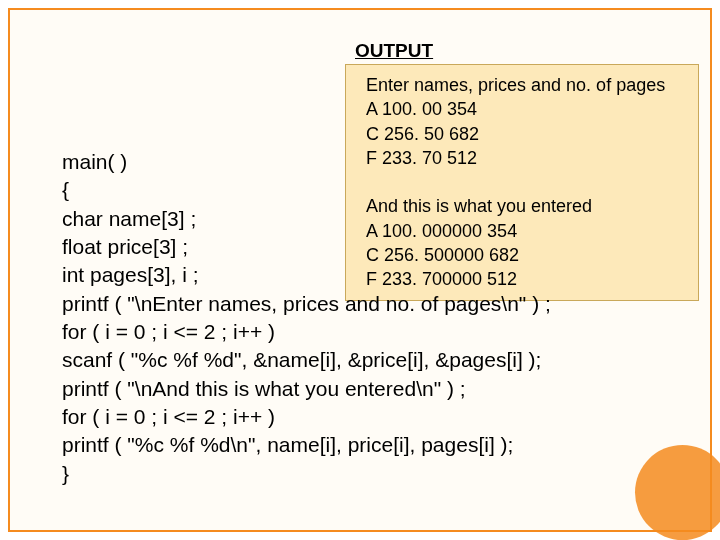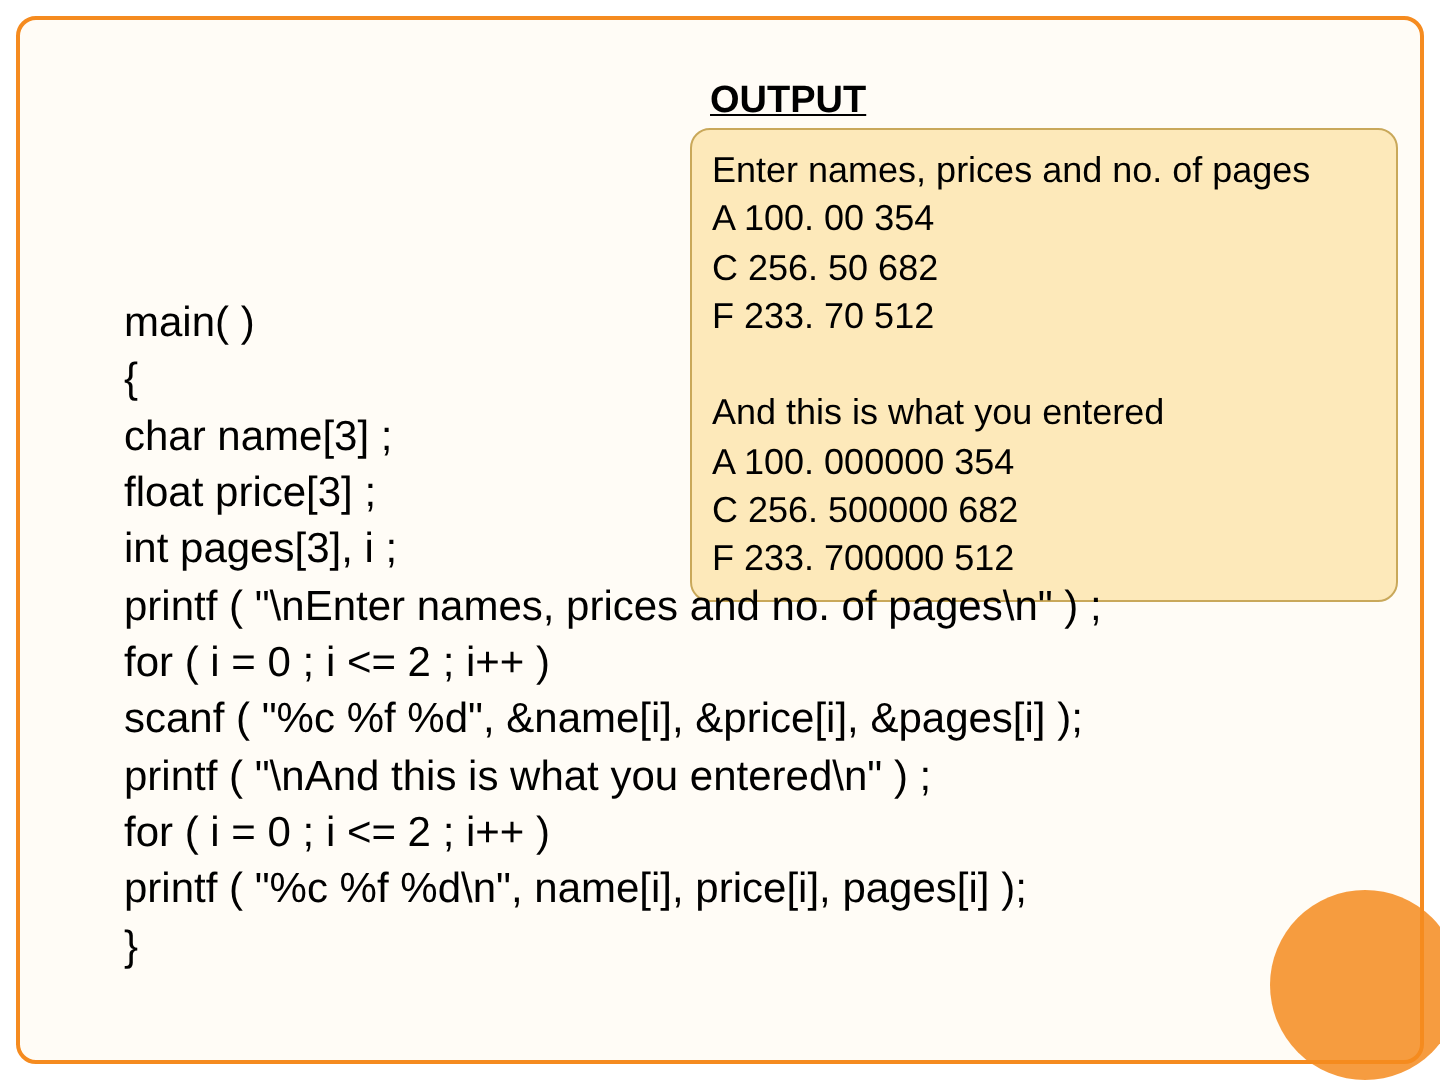--- a/index.html
+++ b/index.html
@@ -1,15 +1,15 @@
 <!DOCTYPE html>
 <html><head>
 <meta charset="utf-8">
 <style>
-  * { margin: 0; padding: 0; box-sizing: border-box; border-radius: 10px; }
+  * { margin: 0; padding: 0; box-sizing: border-box; }
   body {
     width: 720px;
     height: 540px;
     background: #ffffff;
     font-family: Arial, Helvetica, sans-serif;
     position: relative;
     overflow: hidden;
   }
   .slide-border {
     position: absolute;
@@ -46,21 +46,21 @@
     font-weight: bold;
     font-size: 19px;
     color: #000;
     text-decoration: underline;
     padding-left: 10px;
     margin-bottom: 2px;
   }
   .output-body {
     background: #fde9ba;
     border: 1px solid #c9a85a;
-    padding: 8px 10px;
+    padding: 8px 20px;
     font-size: 18px;
     color: #000;
     line-height: 1.35;
     white-space: pre-line;
   }
   .code-block {
     position: absolute;
     top: 108px;
     left: 12px;
     font-size: 21px;

